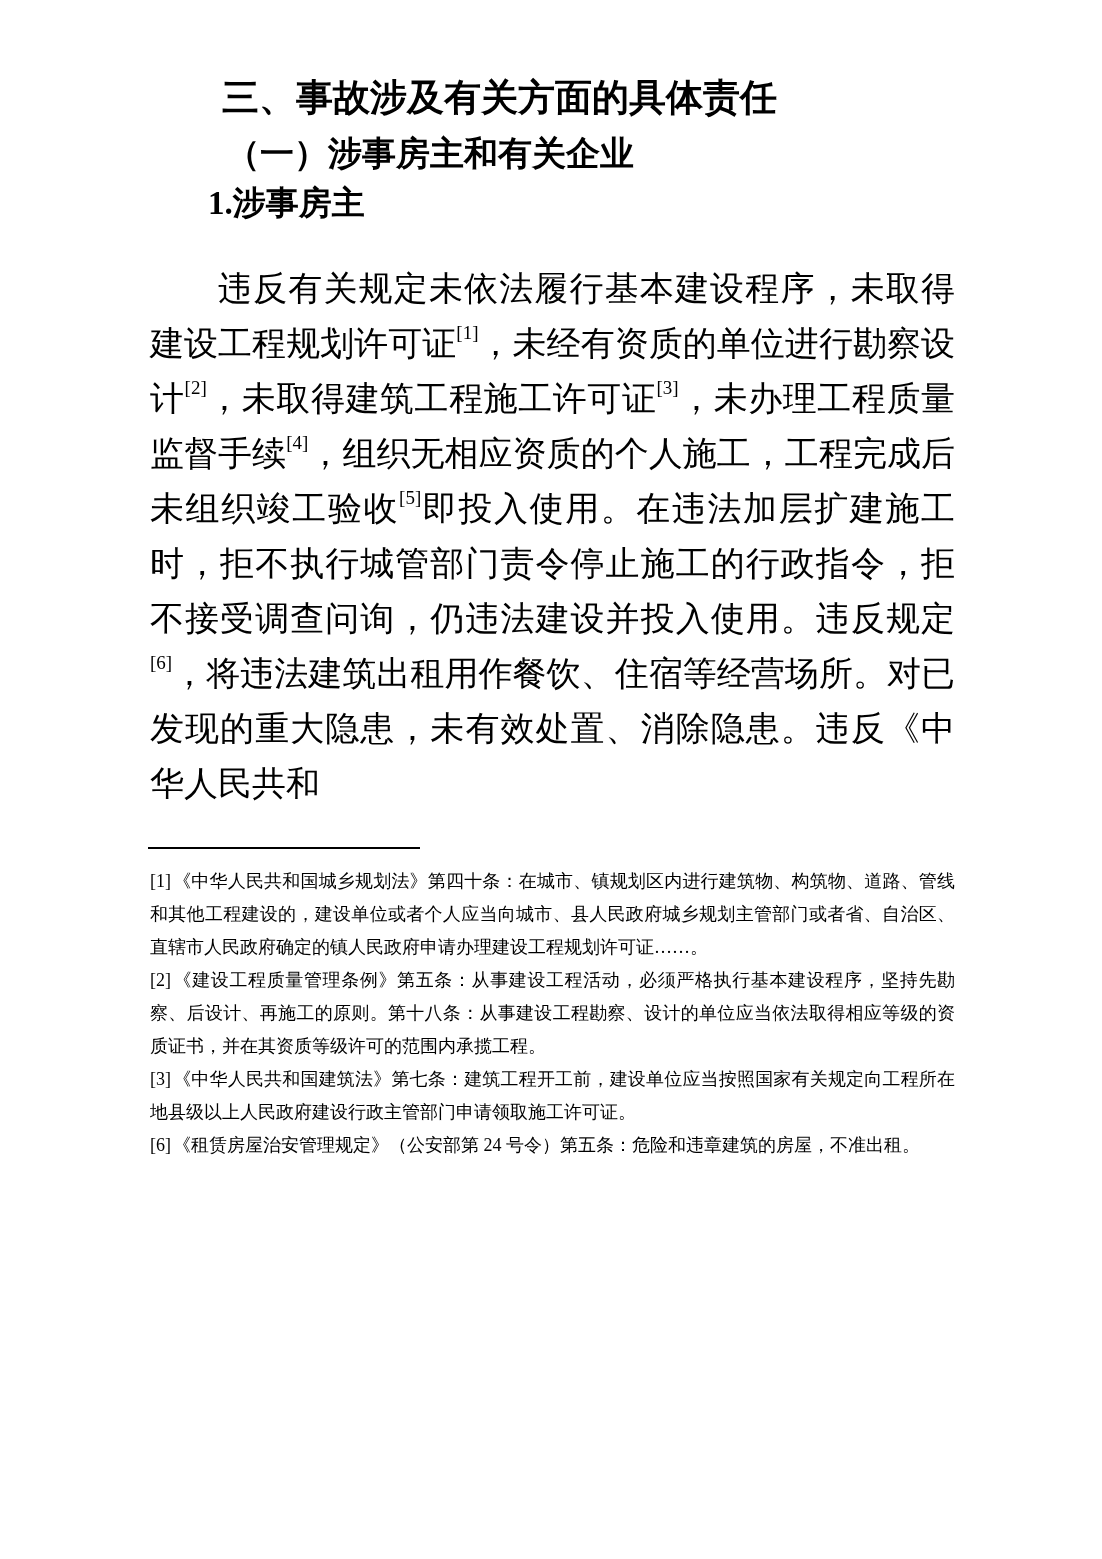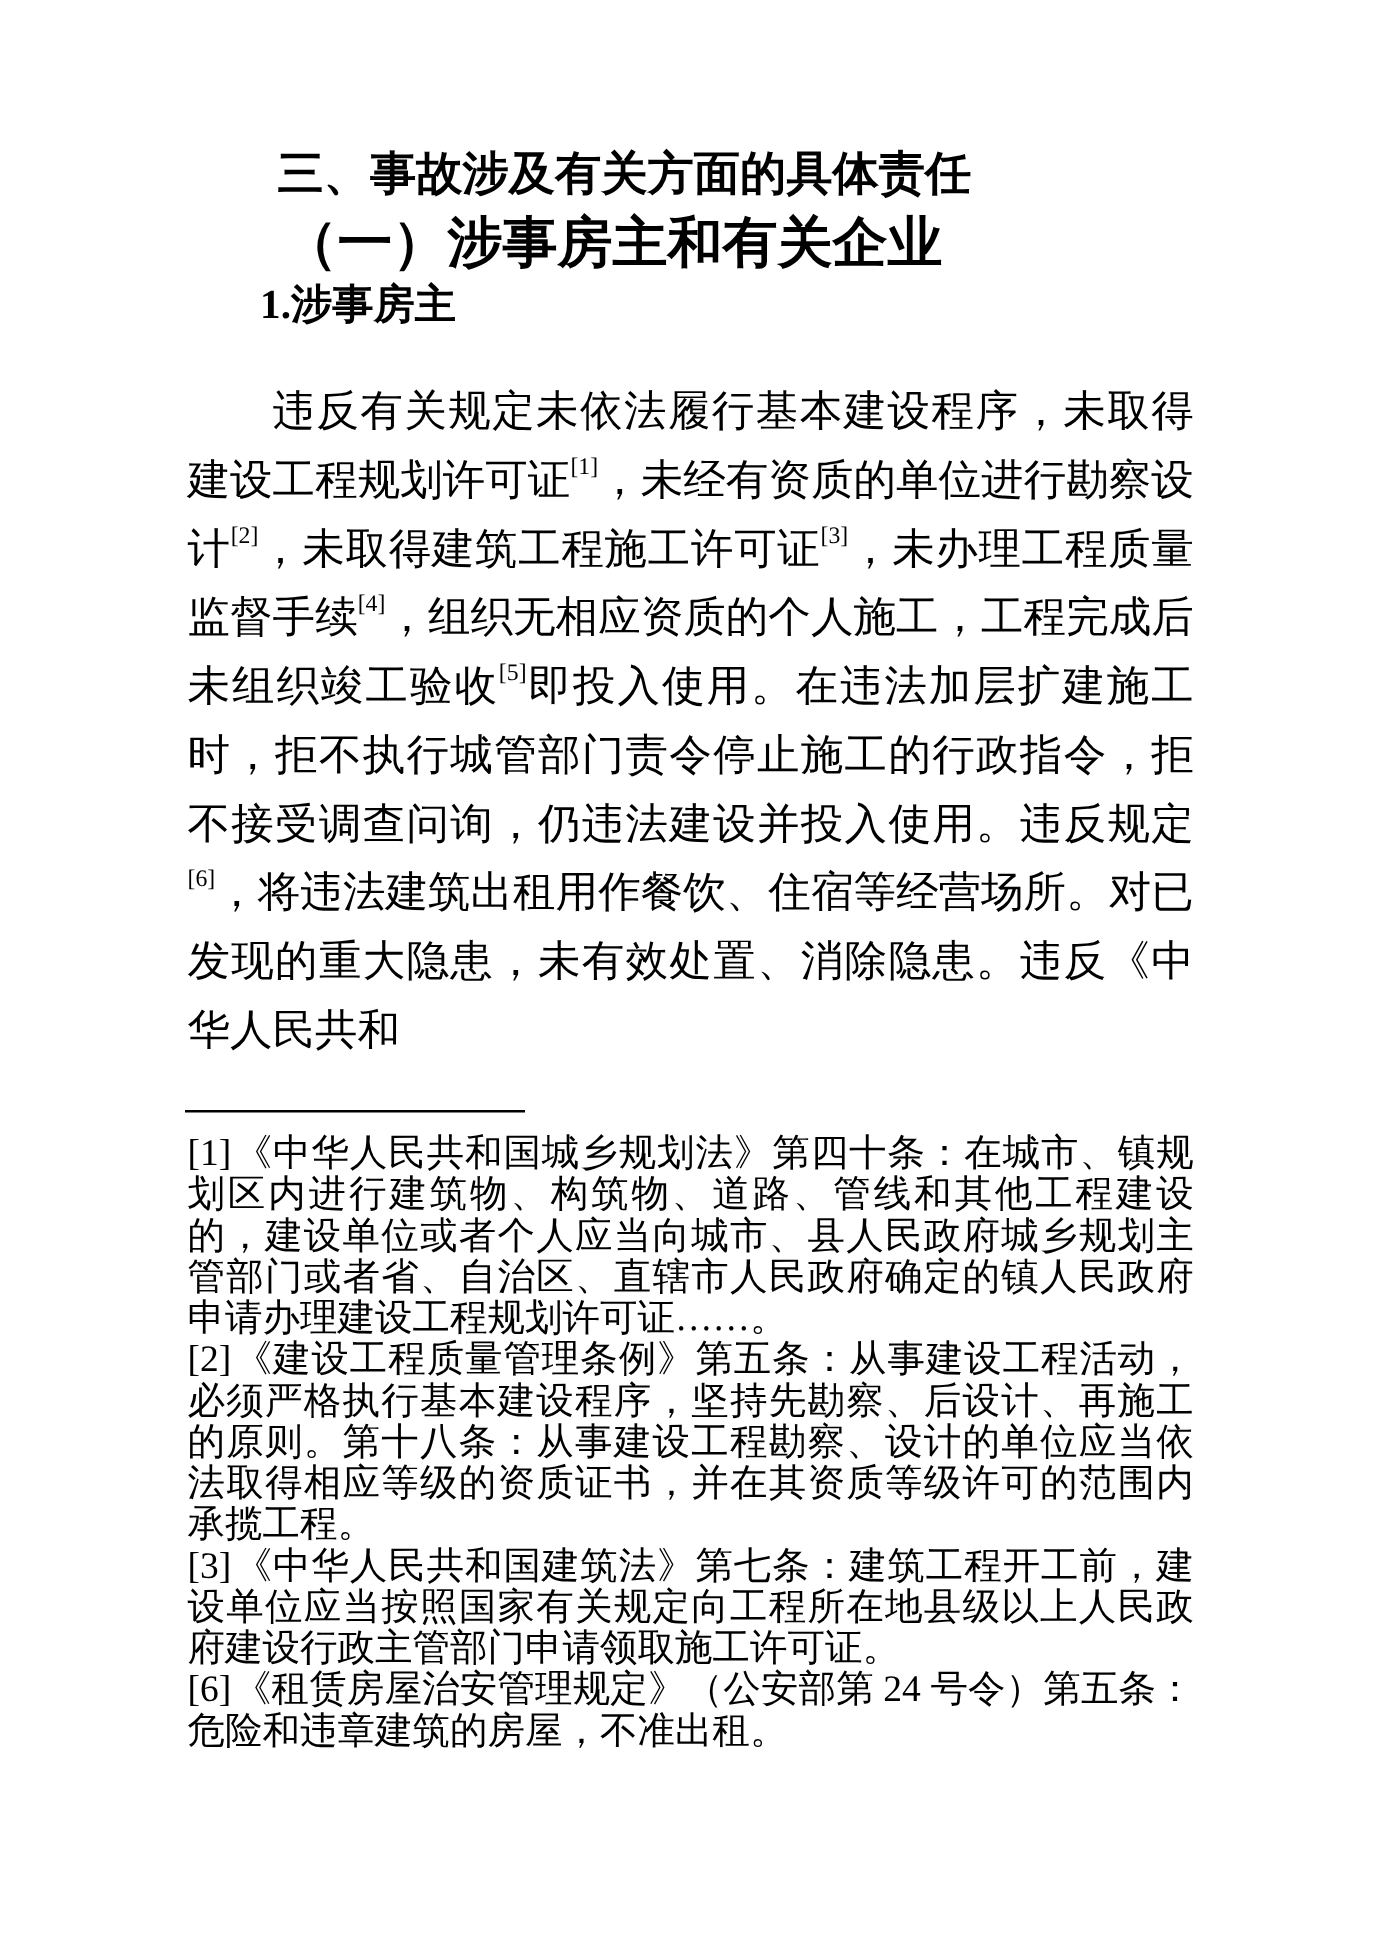--- a/index.html
+++ b/index.html
@@ -11,35 +11,35 @@
     position: relative;
     width: 1102px;
     height: 1559px;
     background: #ffffff;
     color: #000000;
     overflow: hidden;
     font-family: "Liberation Serif", serif;
   }
   .content {
     box-sizing: border-box;
-    padding: 120px 147px 0 150px;
+    padding: 79px 147px 0 150px;
   }
   .h1 {
     margin: 0 0 0 72px;
     font-family: "Liberation Sans", sans-serif;
     font-weight: bold;
     font-size: 37px;
     line-height: 37px;
     letter-spacing: 0px;
   }
   .h2 {
     margin: 20px 0 0 76px;
     font-family: "Liberation Serif", serif;
     font-weight: bold;
-    font-size: 44px;
+    font-size: 34px;
     line-height: 35px;
   }
   .h3 {
     margin: 15px 0 0 58px;
     font-family: "Liberation Serif", serif;
     font-weight: bold;
     font-size: 33px;
     line-height: 35px;
   }
   .body-paragraph {
@@ -58,21 +58,21 @@
   .footnote-sep {
     width: 272px;
     height: 2px;
     background: #000000;
     margin: 36px 0 0 -2px;
   }
   .footnotes {
     margin-top: 16px;
   }
   .footnote {
-    font-size: 30px;
+    font-size: 18px;
     line-height: 33px;
     text-align: justify;
     text-justify: inter-ideograph;
   }
   .fn-marker {
     padding-right: 2px;
   }
 </style>
 </head>
 <body>

